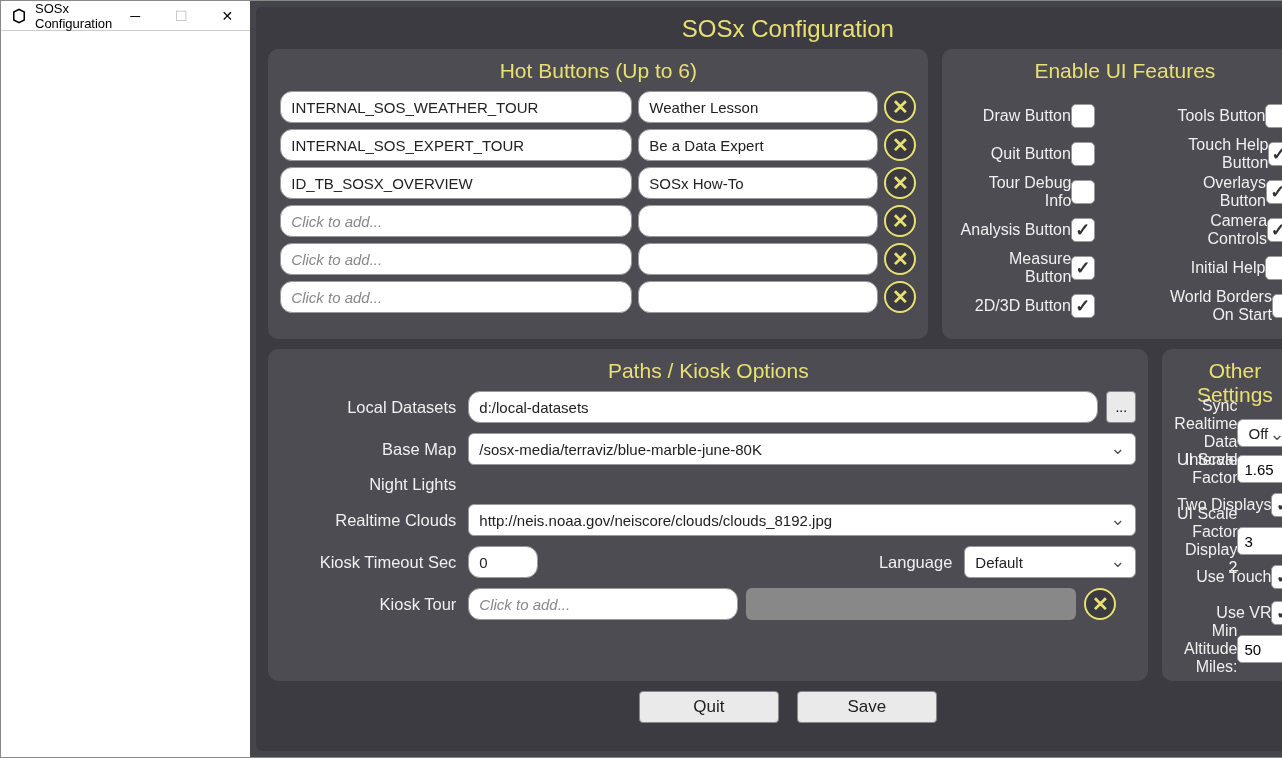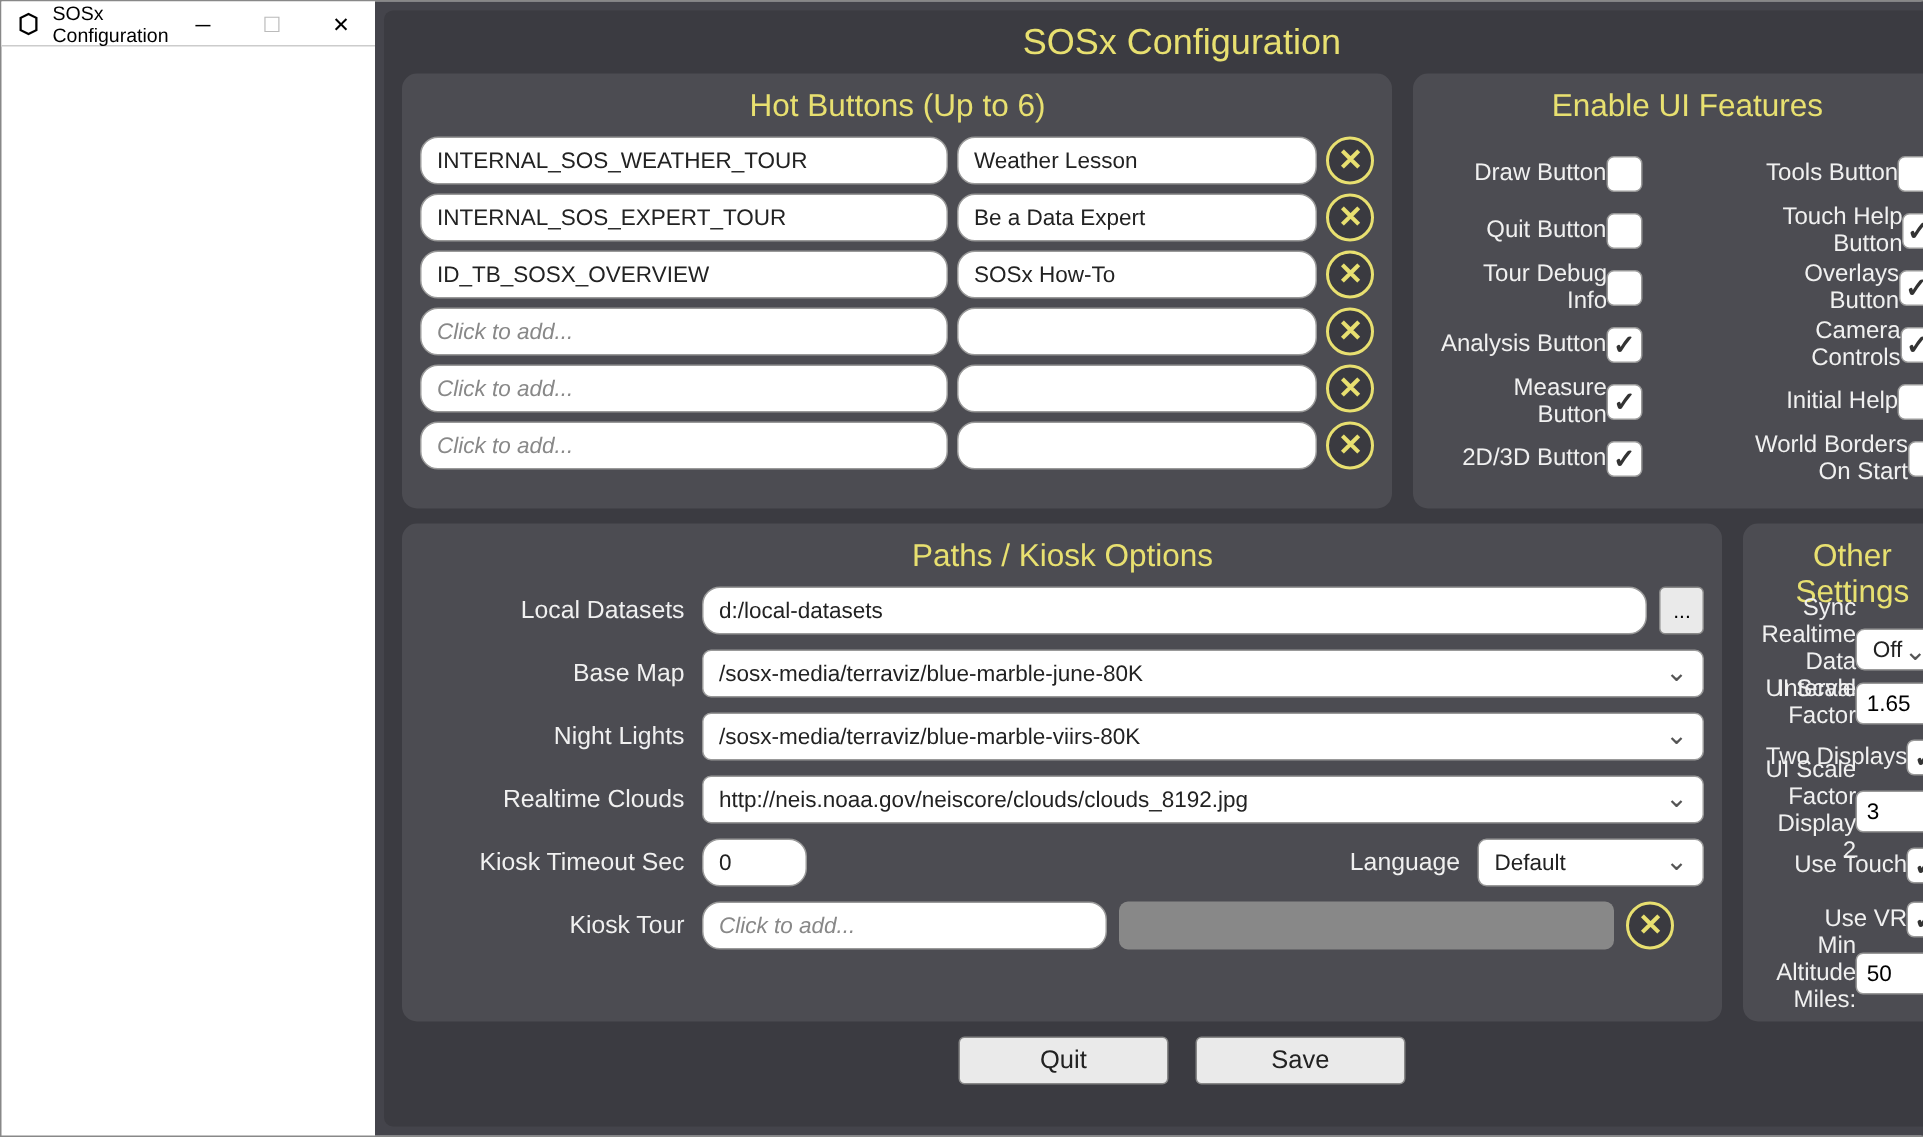--- a/index.html
+++ b/index.html
@@ -380,37 +380,34 @@
 
           <div class="path-row">
             <div class="plabel">Base Map</div>
             <div class="select path-input">
                 <span>/sosx-media/terraviz/blue-marble-june-80K</span>
               </div>
           </div>
 
           <div class="path-row">
             <div class="plabel">Night Lights</div>
-            <div class="select path-input">
-                <span>/sosx-media/terraviz/blue-marble-viirs-80K</span>
-              </div>
           </div>
 
           <div class="path-row">
             <div class="plabel">Realtime Clouds</div>
             <div class="select path-input">
                 <span>http://neis.noaa.gov/neiscore/clouds/clouds_8192.jpg</span>
               </div>
           </div>
 
           <div class="path-row">
             <div class="plabel">Kiosk Timeout Sec</div>
             <input class="input short-input" value="0" style="">
             <div class="lang-label">Language</div>
-            <div class="select" style="width:151px;">
+            <div class="select" style="width:172px;">
                 <span>Default</span>
               </div>
           </div>
 
           <div class="path-row kiosk-row">
             <div class="plabel">Kiosk Tour</div>
             <input class="input" style="width: 270px; flex: 0 0 auto;" placeholder="Click to add...">
             <div class="kiosk-second"></div>
             <div class="del-btn">
                 <span>✕</span>

